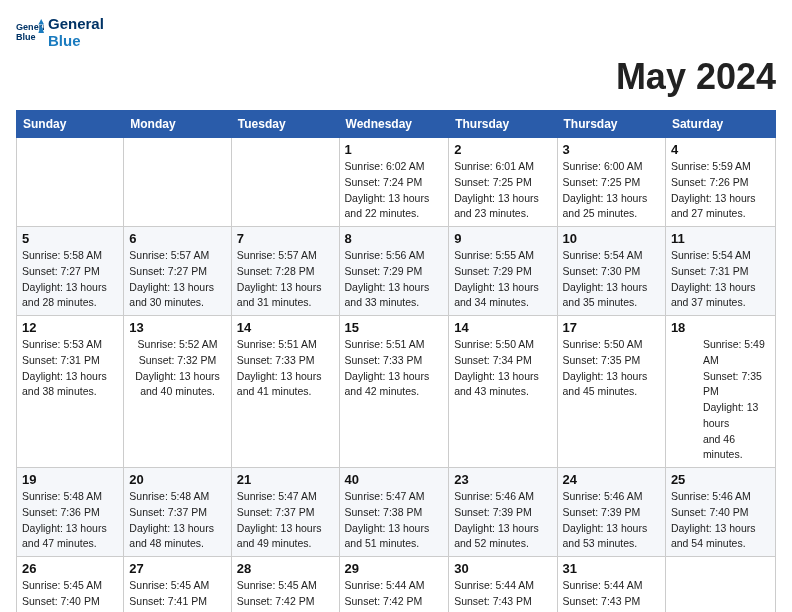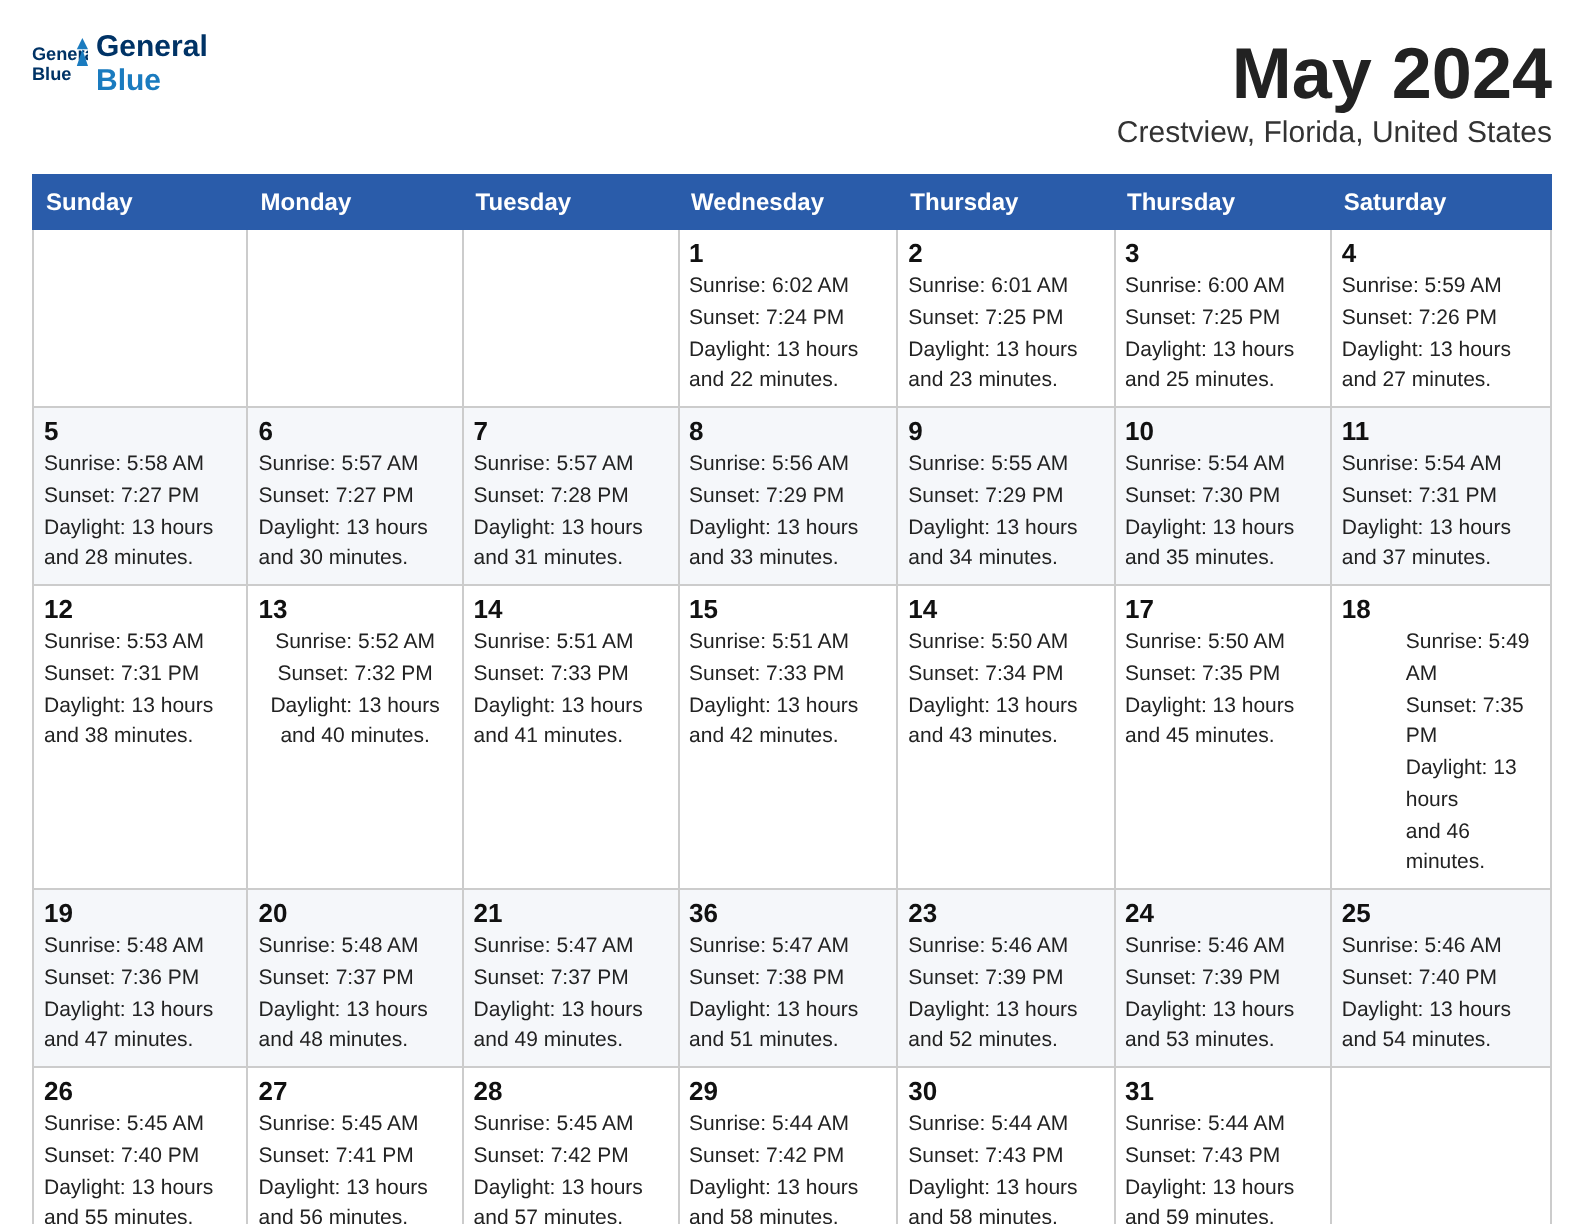--- a/index.html
+++ b/index.html
@@ -25,20 +25,21 @@
       width: 28px;
       height: 28px;
     }
     .title-section {
       text-align: right;
     }
     .month-title {
       font-size: 36px;
       font-weight: bold;
       color: #222;
+      margin-top: 40px;
     }
     .location {
       font-size: 15px;
       color: #333;
     }
     .calendar-table {
       width: 100%;
       border-collapse: collapse;
       font-size: 11px;
       padding-left: 16px;
@@ -92,21 +93,20 @@
       <polygon points="32,8 40,8 36,0" fill="#1a7bbf"></polygon>
       <polygon points="36,8 40,20 32,20" fill="#1a7bbf"></polygon>
     </svg>
     <div style="display:flex;flex-direction:column;line-height:1.1;">
       <span style="font-size:15px;font-weight:bold;color:#003366;">General</span>
       <span style="font-size:15px;font-weight:bold;color:#1a7bbf;">Blue</span>
     </div>
   </div>
   <div class="title-section">
     <div class="month-title">May 2024</div>
-    <div class="location">Crestview, Florida, United States</div>
   </div>
 </div>
 
 <table class="calendar-table">
   <thead>
     <tr>
     <th>Sunday</th>
         <th>Monday</th>
         <th>Tuesday</th>
         <th>Wednesday</th>
@@ -267,21 +267,21 @@
 and 48 minutes.</div>
         </td>
         <td>
           <div class="day-number">21</div>
           <div class="day-info" style="white-space: pre-line;">Sunrise: 5:47 AM
 Sunset: 7:37 PM
 Daylight: 13 hours
 and 49 minutes.</div>
         </td>
         <td>
-          <div class="day-number">36</div>
+          <div class="day-number">40</div>
           <div class="day-info" style="white-space: pre-line;">Sunrise: 5:47 AM
 Sunset: 7:38 PM
 Daylight: 13 hours
 and 51 minutes.</div>
         </td>
         <td>
           <div class="day-number">23</div>
           <div class="day-info" style="white-space: pre-line;">Sunrise: 5:46 AM
 Sunset: 7:39 PM
 Daylight: 13 hours

